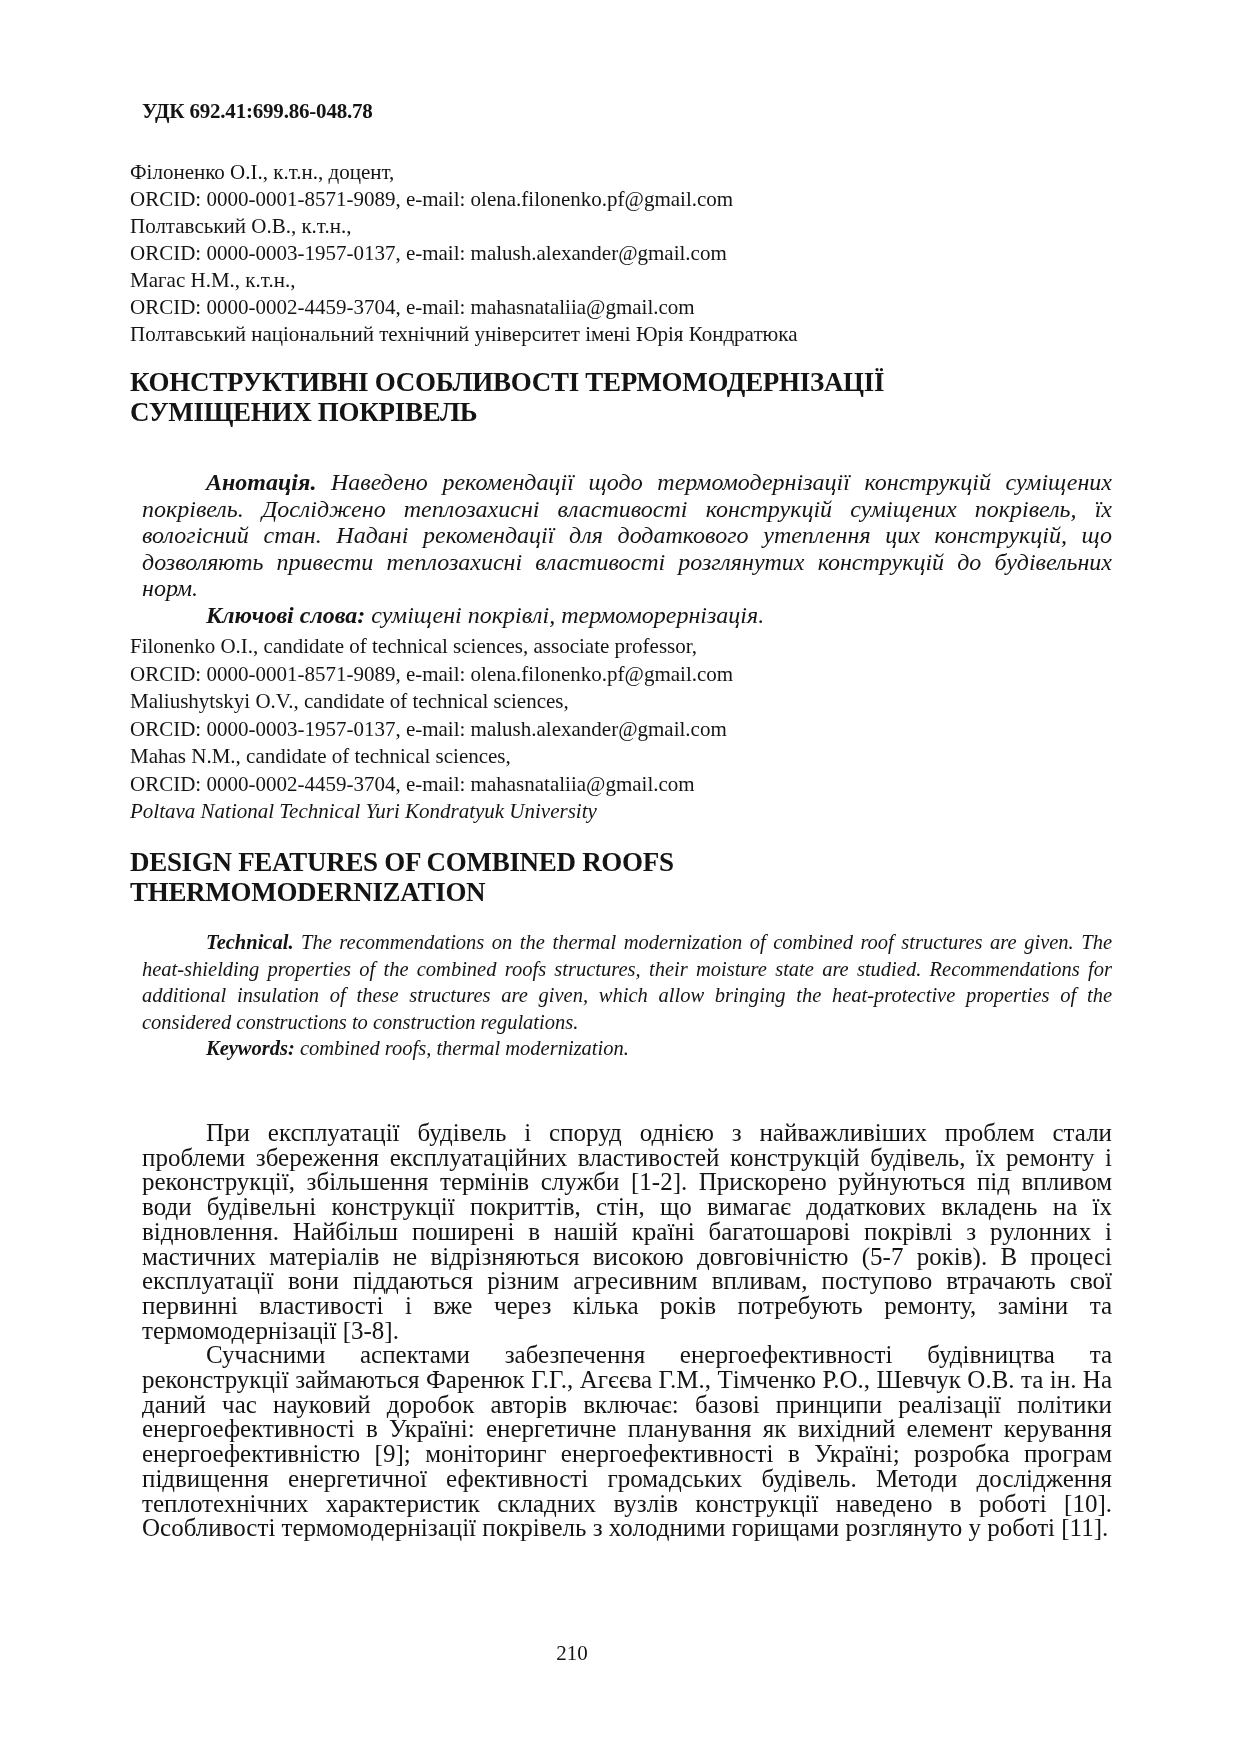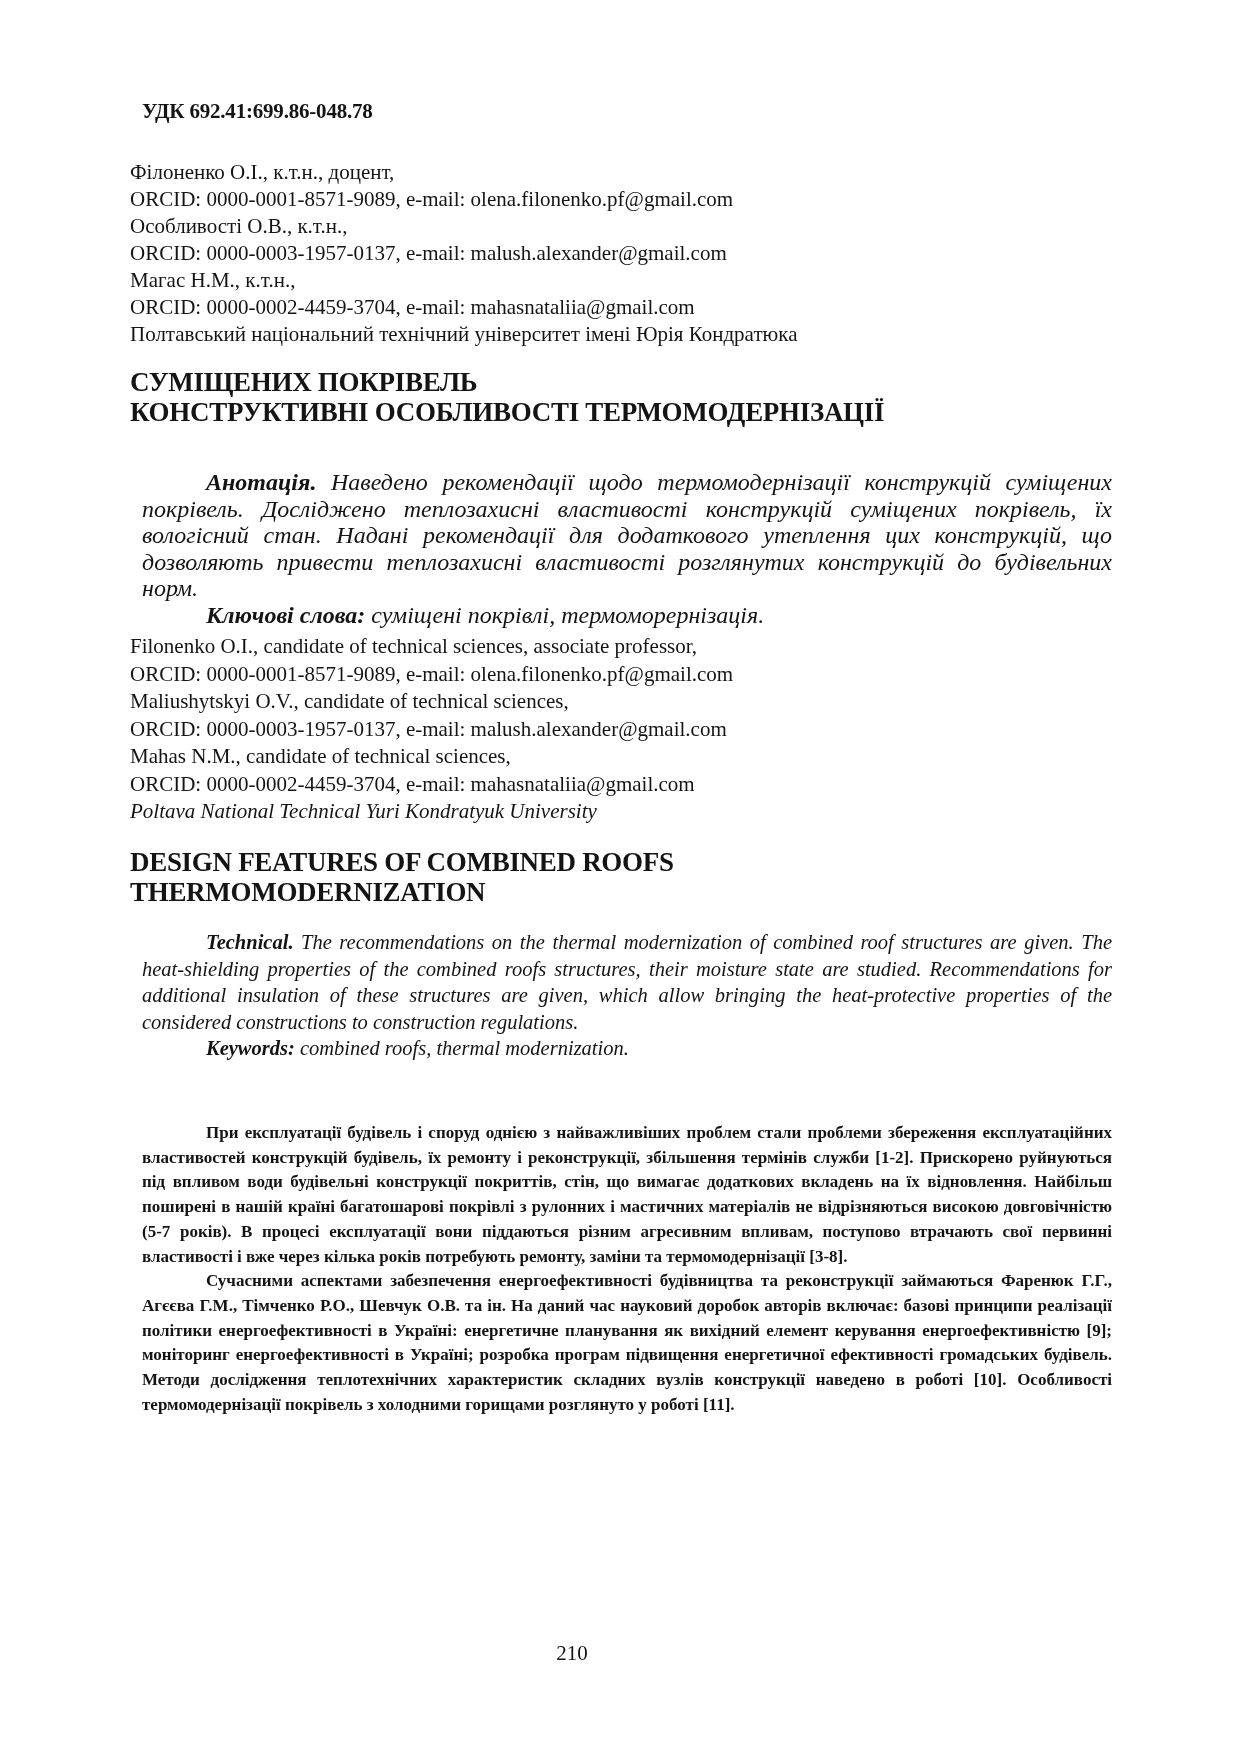--- a/index.html
+++ b/index.html
@@ -23,45 +23,45 @@
     .title-en { top: 846px; }
     .justify {
       position: absolute; left: 142px; width: 970px;
       text-align: justify; text-align-last: left;
     }
     .abstract-ua { top: 468px; font-size: 24px; line-height: 26.5px; font-style: italic; }
     .abstract-en { top: 928px; font-size: 20.5px; line-height: 26.5px; font-style: italic; }
     .indent { text-indent: 64px; }
     .kw-line { padding-left: 64px; text-indent: 0; }
     .lead { font-weight: bold; }
-    .body-text { top: 1120px; font-size: 17px; line-height: 24.7px; font-weight: bold; }
+    .body-text { top: 1120px; font-size: 25px; line-height: 24.7px; }
     .body-text p { margin: 0; }
     .pagenum { position: absolute; left: 0; width: 1144px; top: 1640px; text-align: center; font-size: 21px; }
     .line { display: block; }
   </style>
 </head>
 <body>
 
 <div class="page">
 
   <div class="udc">УДК 692.41:699.86-048.78</div>
 
   <div class="center-block authors-ua">
     <span class="line">Філоненко О.І., к.т.н., доцент,</span>
     <span class="line">ORCID: 0000-0001-8571-9089, e-mail: olena.filonenko.pf@gmail.com</span>
-    <span class="line">Особливості О.В., к.т.н.,</span>
+    <span class="line">Полтавський О.В., к.т.н.,</span>
     <span class="line">ORCID: 0000-0003-1957-0137, e-mail: malush.alexander@gmail.com</span>
     <span class="line">Магас Н.М., к.т.н.,</span>
     <span class="line">ORCID: 0000-0002-4459-3704, e-mail: mahasnataliia@gmail.com</span>
     <span class="line">Полтавський національний технічний університет імені Юрія Кондратюка</span>
   </div>
 
   <div class="center-block title title-ua">
+    <span class="line">КОНСТРУКТИВНІ ОСОБЛИВОСТІ ТЕРМОМОДЕРНІЗАЦІЇ</span>
     <span class="line">СУМІЩЕНИХ ПОКРІВЕЛЬ</span>
-    <span class="line">КОНСТРУКТИВНІ ОСОБЛИВОСТІ ТЕРМОМОДЕРНІЗАЦІЇ</span>
   </div>
 
   <div class="justify abstract-ua">
     <div class="indent">
       <span class="lead">Анотація.</span>
       <span>Наведено рекомендації щодо термомодернізації конструкцій суміщених покрівель. Досліджено теплозахисні властивості конструкцій суміщених покрівель, їх вологісний стан. Надані рекомендації для додаткового утеплення цих конструкцій, що дозволяють привести теплозахисні властивості розглянутих конструкцій до будівельних норм.</span>
     </div>
     <div class="kw-line">
       <span class="lead">Ключові слова:</span>
       <span>суміщені покрівлі, термоморернізація.</span>

